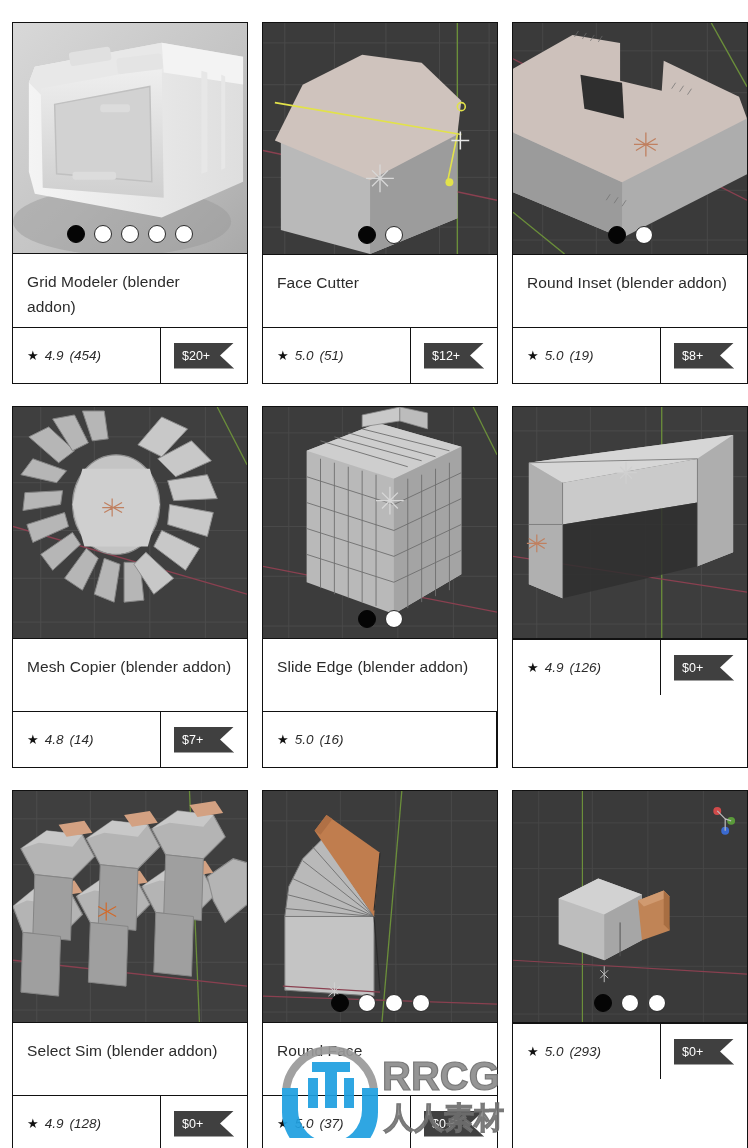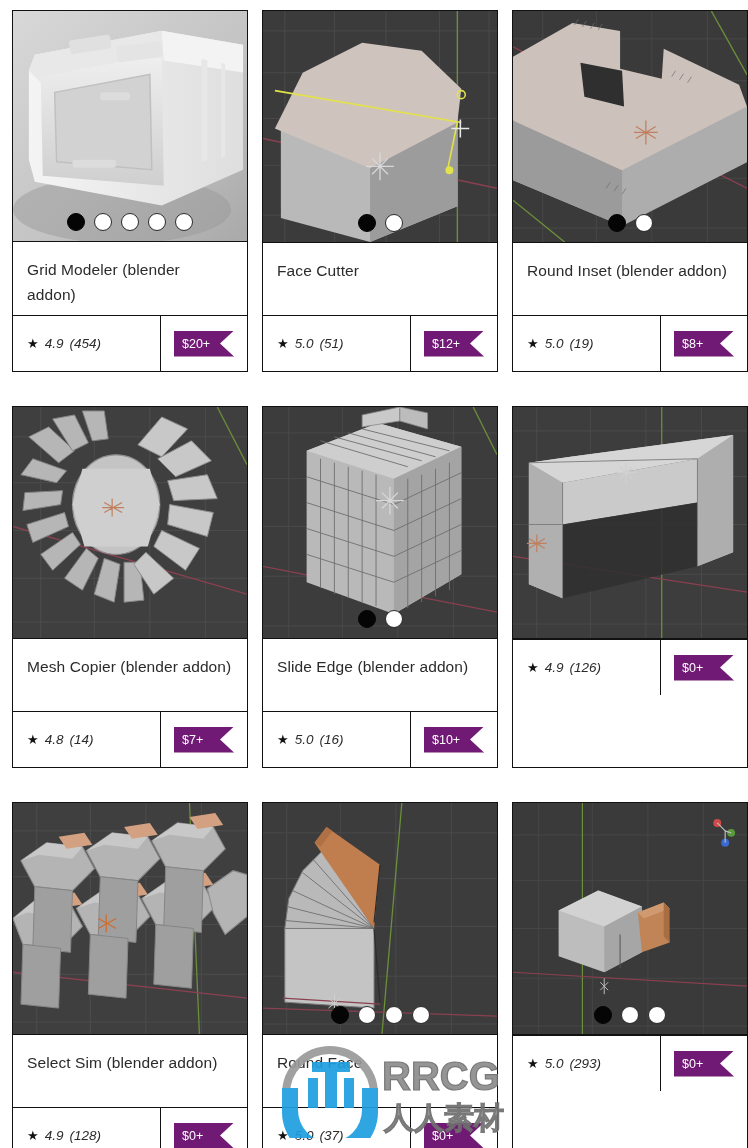--- a/index.html
+++ b/index.html
@@ -9,22 +9,22 @@
     background: #ffffff;
     font-family: "Liberation Sans", sans-serif;
     overflow: hidden;
   }
   #grid {
     display: grid;
     grid-template-columns: repeat(3, 1fr);
     grid-template-rows: repeat(3, 382px);
     width: 748px;
     height: 1148px;
-    padding: 10px 12px;
-    gap: 14px 14px;
+    padding: 22px 12px;
+    gap: 2px 14px;
   }
   .card {
     position: relative;
     background: #ffffff;
     border: 1px solid #111111;
     display: flex;
     flex-direction: column;
     width: 236px;
     height: 362px;
     overflow: hidden;
@@ -85,21 +85,21 @@
   .star { font-size: 13px; color: #111; line-height: 1; }
   .rating-text { font-size: 13.5px; color: #2b2b2b; font-style: italic; }
   .price-cell {
     width: 86px;
     display: flex;
     align-items: center;
     justify-content: center;
   }
   .ribbon {
     position: relative;
-    background: #701a75;
+    background: #404040;
     color: #ffffff;
     font-size: 12.5px;
     height: 26px;
     min-width: 60px;
     display: flex;
     align-items: center;
     padding: 0 16px 0 8px;
     clip-path: polygon(0 0, 100% 0, 100% 100%, 0 100%, 0 100%);
   }
   .ribbon::after {
@@ -356,23 +356,20 @@
     </div>
     <div class="title-area">
       <span class="title">Slide Edge (blender addon)</span>
     </div>
     <div class="meta">
       <div class="rating">
         <span class="star">★</span>
         <span class="rating-text">5.0</span>
         <span class="rating-text">(16)</span>
       </div>
-      <div class="price-cell">
-        <span class="ribbon">$10+</span>
-      </div>
     </div>
   </div>
 
   <div class="card">
     <div class="thumb">
       <svg viewBox="0 0 236 232" preserveAspectRatio="none">
         <rect width="236" height="232" fill="#3d3d3d"></rect>
         <g stroke="#4b4b4b" stroke-width="1">
           <path d="M0 24H236M0 70H236M0 118H236M0 168H236M0 218H236"></path>
           <path d="M24 0V232M78 0V232M134 0V232M190 0V232"></path>

